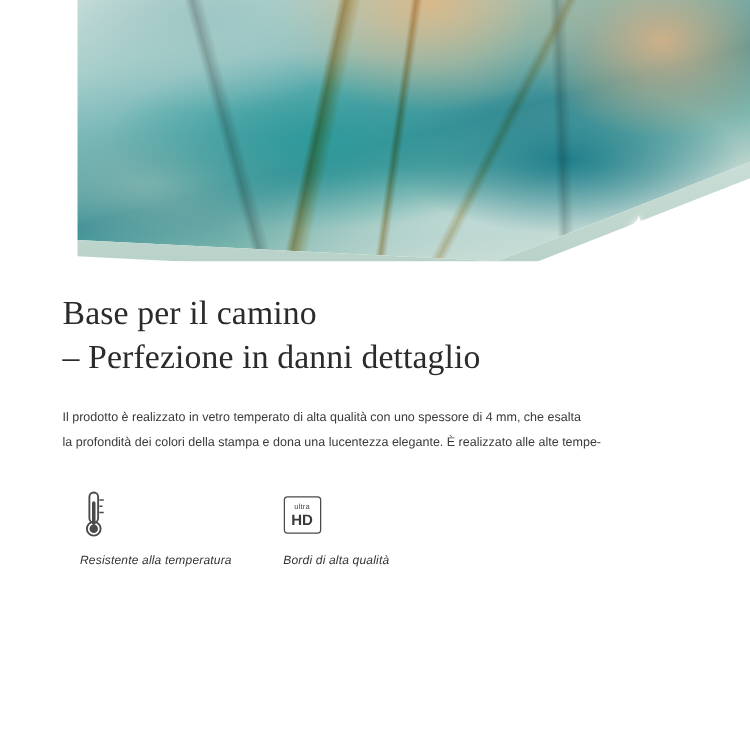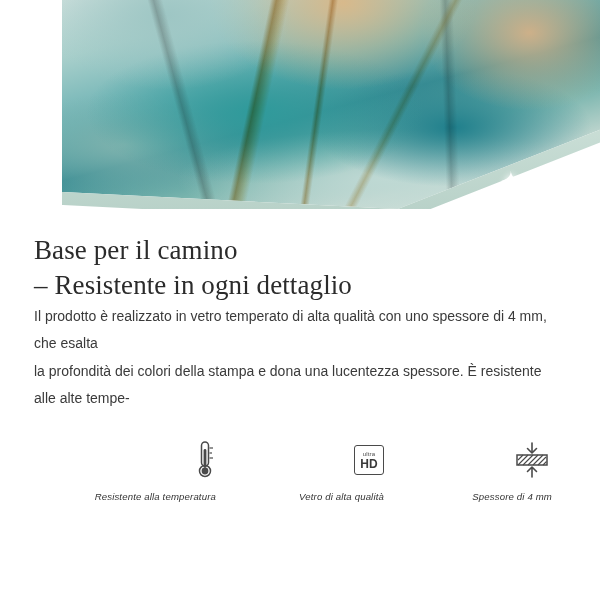--- a/index.html
+++ b/index.html
@@ -80,50 +80,51 @@
     line-height: 1;
     text-shadow: 0 0 6px rgba(255,255,255,.95);
     pointer-events: none;
   }
   .sparkle.s1 { left: 500px; top: 168px; font-size: 26px; }
   .sparkle.s2 { left: 524px; top: 186px; font-size: 16px; }
   .sparkle.s3 { left: 487px; top: 190px; font-size: 12px; }
 
   
   .content {
-    padding: 18px 34px 0 34px;
+    padding: 18px 34px 0 50px;
   }
   .headline {
     font-family: "Liberation Serif", serif;
     font-size: 27px;
     line-height: 1.30;
     color: #2b2b2b;
     font-weight: 400;
     letter-spacing: .1px;
   }
   .headline .l2 { display: block; }
   .body-copy {
-    font-size: 14px;
+    margin-top: 22px;
+    font-size: 10px;
     line-height: 1.95;
     color: #3a3a3a;
     max-width: 540px;
   }
 
   
   .features {
     margin-top: 26px;
     display: grid;
     grid-template-columns: repeat(3, 1fr);
     row-gap: 16px;
     padding: 0 14px;
   }
   .feature {
     display: flex;
     flex-direction: column;
-    align-items: flex-end;
+    align-items: flex-start;
     justify-content: flex-start;
   }
   .feature-icon {
     height: 44px;
     display: flex;
     align-items: center;
     justify-content: center;
   }
   .feature-label {
     margin-top: 9px;
@@ -157,26 +158,26 @@
     <div class="hero-edge"></div>
     <div class="hero-mask-left"></div>
     <span class="sparkle s1">✦</span>
     <span class="sparkle s2">✦</span>
     <span class="sparkle s3">✦</span>
   </div>
 
   <div class="content">
     <h1 class="headline">
       <span class="l1">Base per il camino</span>
-      <span class="l2">– Resistente in ogni dettaglio</span>
+      <span class="l2">– Perfezione in danni dettaglio</span>
     </h1>
 
     <div class="body-copy">
       <div>Il prodotto è realizzato in vetro temperato di alta qualità con uno spessore di 4 mm, che esalta</div>
-      <div>la profondità dei colori della stampa e dona una lucentezza spessore. È resistente alle alte tempe-</div>
+      <div>la profondità dei colori della stampa e dona una lucentezza elegante. È realizzato alle alte tempe-</div>
     </div>
 
     <div class="features">
 
       <div class="feature">
         <div class="feature-icon">
           <svg width="22" height="40" viewBox="0 0 22 40">
             <rect x="7.5" y="2" width="7" height="24" rx="3.5" fill="none" stroke="#4a4a4a" stroke-width="1.5"></rect>
             <circle cx="11" cy="31" r="5.5" fill="none" stroke="#4a4a4a" stroke-width="1.5"></circle>
             <rect x="9.6" y="9" width="2.8" height="19" rx="1.4" fill="#4a4a4a"></rect>
@@ -189,35 +190,22 @@
         <div class="feature-label">Resistente alla temperatura</div>
       </div>
 
       <div class="feature">
         <div class="feature-icon">
           <div class="hd-box">
             <span class="u">ultra</span>
             <span class="hd">HD</span>
           </div>
         </div>
-        <div class="feature-label">Vetro di alta qualità</div>
+        <div class="feature-label">Bordi di alta qualità</div>
       </div>
 
 
 
 
-      <div class="feature">
-        <div class="feature-icon">
-          <svg width="40" height="38" viewBox="0 0 40 38">
-            <path d="M20 2 V11" stroke="#4a4a4a" stroke-width="1.6" stroke-linecap="round"></path>
-            <path d="M15.5 7.5 L20 12 L24.5 7.5" fill="none" stroke="#4a4a4a" stroke-width="1.6" stroke-linecap="round" stroke-linejoin="round"></path>
-            <rect x="5" y="14" width="30" height="10" fill="none" stroke="#4a4a4a" stroke-width="1.5"></rect>
-            <path d="M6 24 L16 14 M11 24 L21 14 M16 24 L26 14 M21 24 L31 14 M26 24 L34 16 M31 24 L34.5 20.5 M6 19 L11 14" stroke="#4a4a4a" stroke-width="1.1"></path>
-            <path d="M20 36 V27" stroke="#4a4a4a" stroke-width="1.6" stroke-linecap="round"></path>
-            <path d="M15.5 30.5 L20 26 L24.5 30.5" fill="none" stroke="#4a4a4a" stroke-width="1.6" stroke-linecap="round" stroke-linejoin="round"></path>
-          </svg>
-        </div>
-        <div class="feature-label">Spessore di 4 mm</div>
-      </div>
 
     </div>
   </div>
 </div>
 
 </body></html>

